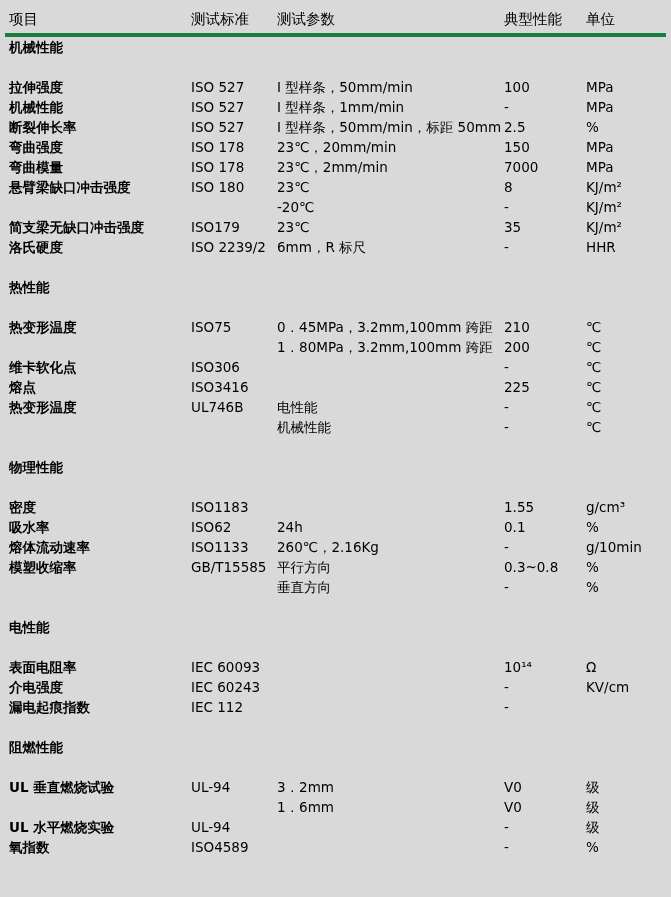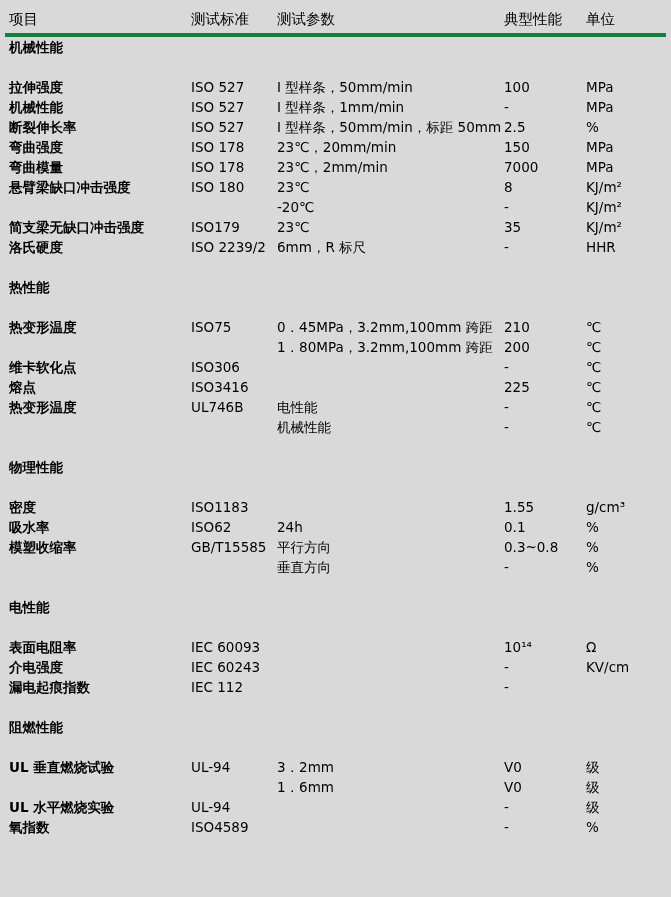--- a/index.html
+++ b/index.html
@@ -261,20 +261,27 @@
           <td class="sep">g/cm³</td>
         </tr>
         <tr>
           <td class="label">吸水率</td>
           <td class="sep">ISO62</td>
           <td class="sep param">24h</td>
           <td class="sep">0.1</td>
           <td class="sep">%</td>
         </tr>
         <tr>
+          <td class="label">熔体流动速率</td>
+          <td class="sep">ISO1133</td>
+          <td class="sep param">260℃，2.16Kg</td>
+          <td class="sep">-</td>
+          <td class="sep">g/10min</td>
+        </tr>
+        <tr>
           <td class="label">模塑收缩率</td>
           <td class="sep">GB/T15585</td>
           <td class="sep param">平行方向</td>
           <td class="sep">0.3~0.8</td>
           <td class="sep">%</td>
         </tr>
         <tr>
           <td class="label">&nbsp;</td>
           <td class="sep">&nbsp;</td>
           <td class="sep param">垂直方向</td>

